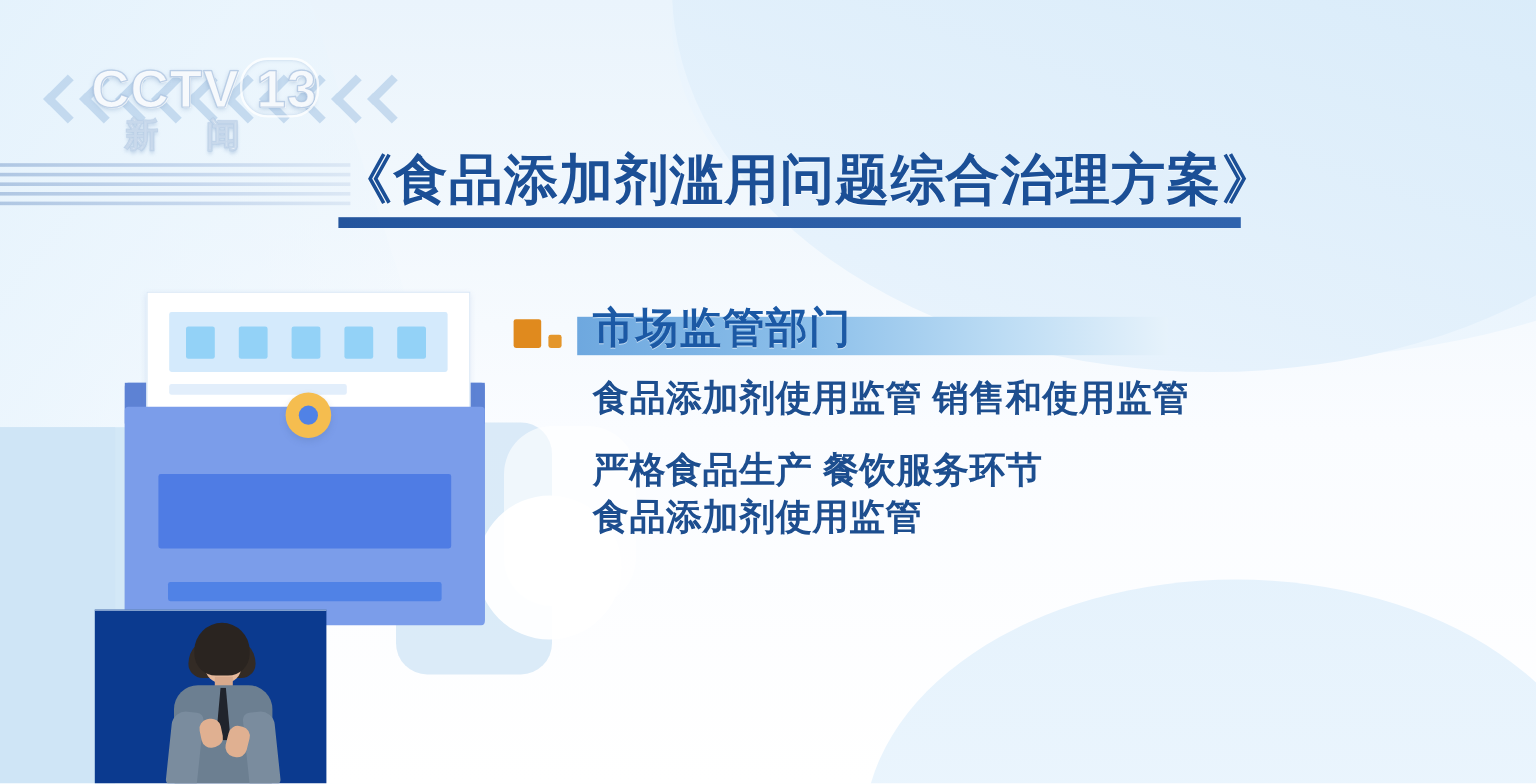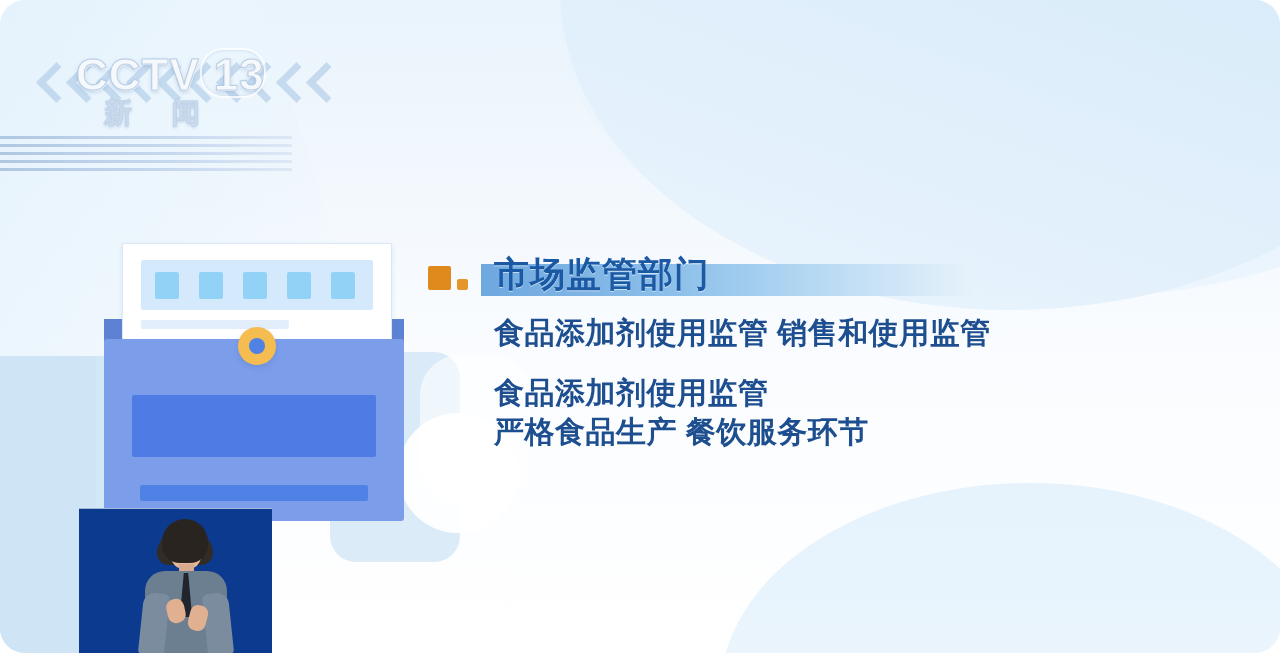--- a/index.html
+++ b/index.html
@@ -8,21 +8,20 @@
     padding: 0;
     background: #ffffff;
   }
   #stage {
     position: relative;
     width: 1280px;
     height: 653px;
     overflow: hidden;
     font-family: "Liberation Sans", "DejaVu Sans", sans-serif;
     background: #fbfdff;
-    border-radius: 25px;
   }
 
   
   .bg-base {
     position: absolute; inset: 0;
     background:
       linear-gradient(180deg, #eaf4fc 0%, #f2f8fd 28%, #fafcff 55%, #ffffff 100%);
   }
   
   .bg-curve-tr {
@@ -502,20 +501,24 @@
       <i></i>
       <i></i>
       <i></i>
   </div>
 
   <div class="logo">
     <div class="logo-main"><span>CCTV</span><span class="logo-13">13</span></div>
     <div class="logo-sub">新 闻</div>
   </div>
 
+  <div class="title-wrap">
+    <div class="title">《食品添加剂滥用问题综合治理方案》</div>
+    <div class="title-underline"></div>
+  </div>
 
   <div class="illus">
     <div class="folder-back"></div>
     <div class="folder-back-l"></div>
     <div class="folder-back-r"></div>
     <div class="paper">
       <div class="paper-band">
         <b></b>
         <b></b>
         <b></b>
@@ -537,22 +540,22 @@
       <div class="bullet-sm"></div>
       <div class="head-bar"></div>
       <div class="head-text">市场监管部门</div>
     </div>
 
     <div class="body-list">
       <div class="body-item">
         <span class="ln">食品添加剂使用监管 销售和使用监管</span>
       </div>
       <div class="body-item two-line">
+        <span class="ln">严格食品生产 餐饮服务环节</span>
         <span class="ln">食品添加剂使用监管</span>
-        <span class="ln">严格食品生产 餐饮服务环节</span>
       </div>
     </div>
   </div>
 
   <div class="inset">
     <div class="inset-bg"></div>
     <div class="person">
       <div class="p-hair2"></div>
       <div class="p-face"></div>
       <div class="p-hair"></div>

